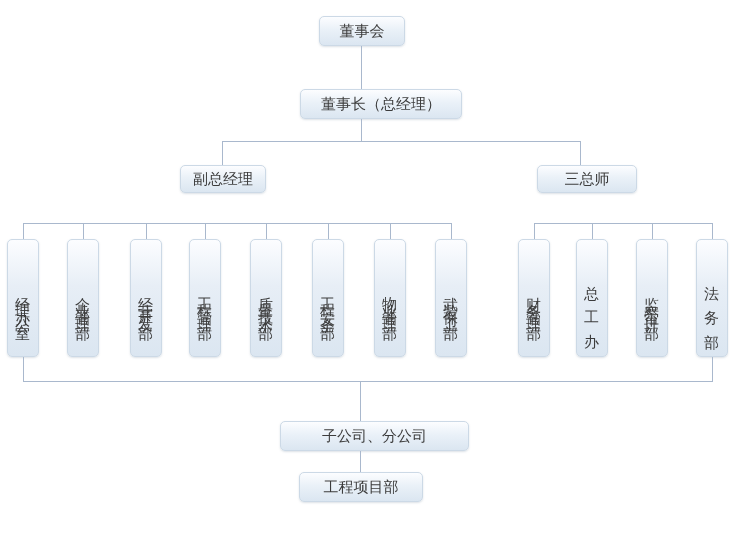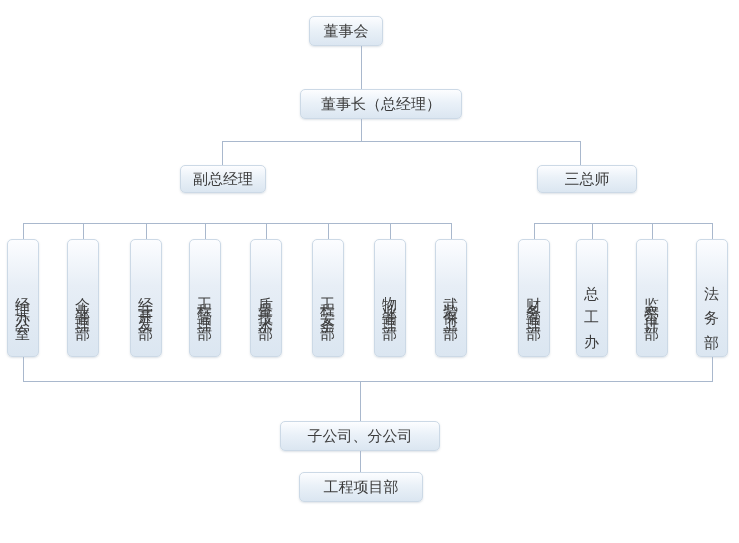--- a/index.html
+++ b/index.html
@@ -31,21 +31,21 @@
   .vtext.sparse { letter-spacing:24px; top:12px; }
   .line { position:absolute; background:#a9b8cd; }
   .line.h { height:1px; }
   .line.v { width:1px; }
 </style>
 </head>
 <body>
 
 <div class="canvas">
 
-  <div class="hbox" style="left:309px; top:16px; width:74px; height:30px;">
+  <div class="hbox" style="left:319px; top:16px; width:86px; height:30px;">
     <span>董事会</span>
   </div>
 
   <div class="hbox" style="left:280px; top:89px; width:162px; height:30px;margin-left:20px;">
     <span>董事长（总经理）</span>
   </div>
 
   <div class="hbox" style="left:180px; top:165px; width:86px; height:28px;">
     <span>副总经理</span>
   </div>
@@ -84,21 +84,21 @@
   <div class="vbox" style="left:576px">
       <span class="vtext sparse">总工办</span>
     </div>
   <div class="vbox" style="left:636px">
       <span class="vtext">监察审计部</span>
     </div>
   <div class="vbox" style="left:696px">
       <span class="vtext sparse">法务部</span>
     </div>
 
-  <div class="hbox" style="left:280px; top:421px; width:160px; height:30px;">
+  <div class="hbox" style="left:280px; top:421px; width:189px; height:30px;">
     <span>子公司、分公司</span>
   </div>
   <div class="hbox" style="left:299px; top:472px; width:124px; height:30px;">
     <span>工程项目部</span>
   </div>
 
   <div class="line v" style="left:361px; top:46px;  height:43px;"></div>
 
   <div class="line v" style="left:361px; top:119px; height:22px;"></div>
   <div class="line h" style="left:222px; top:141px; width:358px;"></div>

